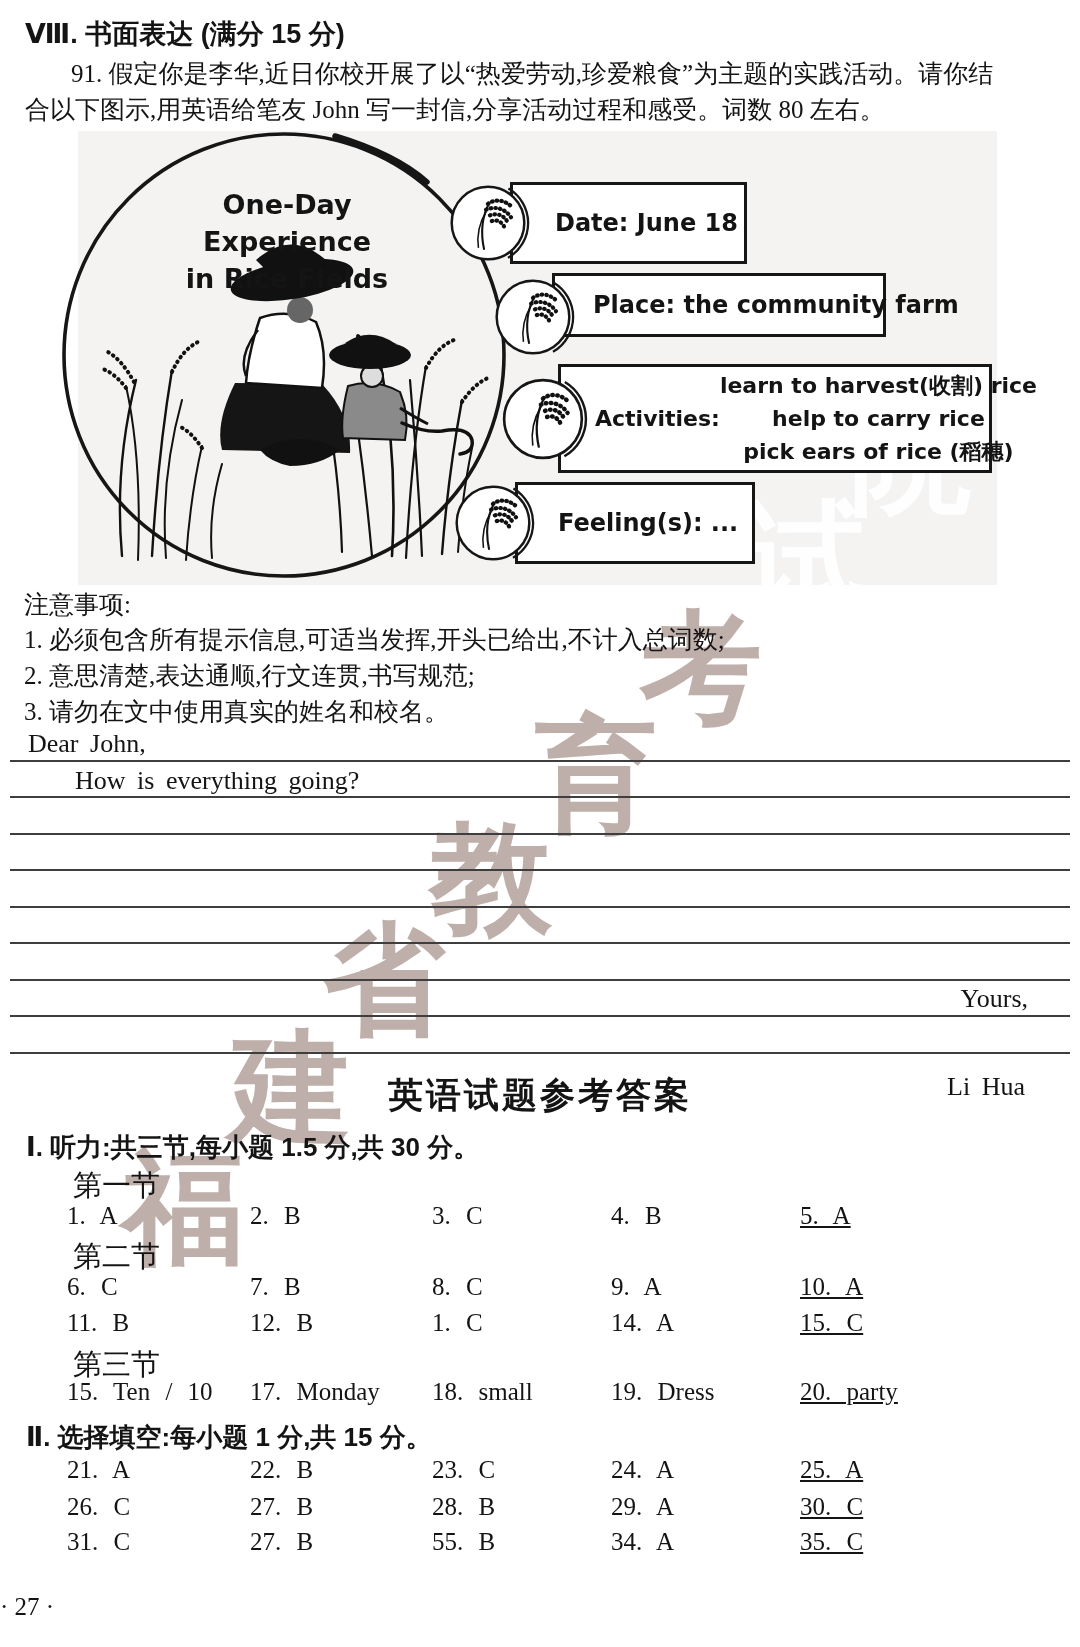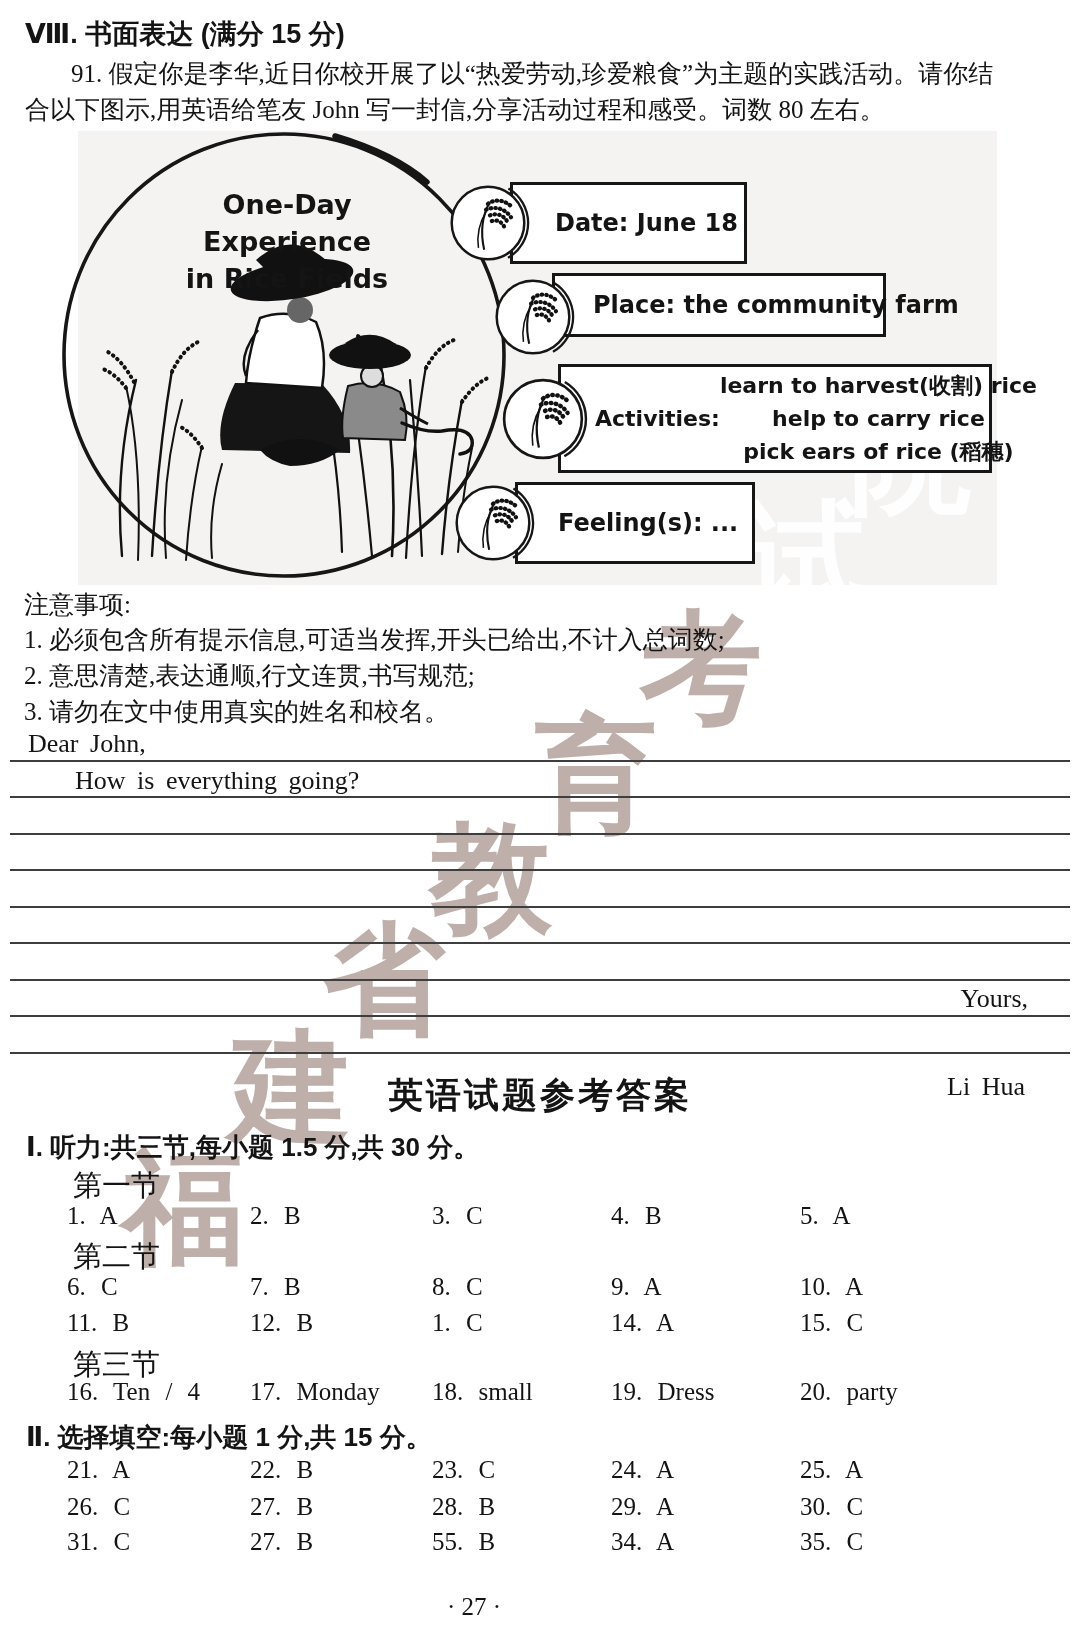--- a/index.html
+++ b/index.html
@@ -41,22 +41,22 @@
       font-size:35px;letter-spacing:3px;}
   .sec-title{left:26px;font-family:"Liberation Sans","DejaVu Sans",sans-serif;
       font-weight:bold;font-size:26px;white-space:nowrap;z-index:2;}
   .part-label{left:73px;font-size:29px;z-index:2;}
   .ans-row{left:0;width:1080px;height:34px;z-index:2;}
   .ans-cell{position:absolute;font-size:25px;word-spacing:9px;white-space:nowrap;}
   .ans-cell:nth-child(1){left:67px;}
   .ans-cell:nth-child(2){left:250px;}
   .ans-cell:nth-child(3){left:432px;}
   .ans-cell:nth-child(4){left:611px;}
-  .ans-cell:nth-child(5){left:800px;}
-  .footer{left:0;top:1593px;width:948px;text-align:center;font-size:25px;z-index:2;}
+  .ans-cell:nth-child(5){left:800px;text-decoration:underline;}
+  .footer{left:0;top:1593px;width:948px;font-size:25px;z-index:2;}
   
   .wm{font-family:"Liberation Serif","DejaVu Serif",serif;font-weight:bold;
       font-size:122px;line-height:122px;z-index:1;user-select:none;}
   .wm.pink{color:var(--watermark);opacity:.85;}
   .wm.white{color:#ffffff;opacity:.95;}
 </style>
 </head>
 <body>
 
 <div id="page">
@@ -234,21 +234,21 @@
     <span class="ans-cell">11. B</span>
     <span class="ans-cell">12. B</span>
     <span class="ans-cell">1. C</span>
     <span class="ans-cell">14. A</span>
     <span class="ans-cell">15. C</span>
   </div>
 
   <div class="abs part-label" style="top:1345px">第三节</div>
 
   <div class="abs ans-row" style="top:1378px">
-    <span class="ans-cell">16. Ten / 4</span>
+    <span class="ans-cell">15. Ten / 10</span>
     <span class="ans-cell">17. Monday</span>
     <span class="ans-cell">18. small</span>
     <span class="ans-cell">19. Dress</span>
     <span class="ans-cell">20. party</span>
   </div>
 
   <div class="abs sec-title" style="top:1420px">Ⅱ. 选择填空:每小题 1 分,共 15 分。</div>
 
   <div class="abs ans-row" style="top:1456px">
     <span class="ans-cell">21. A</span>

